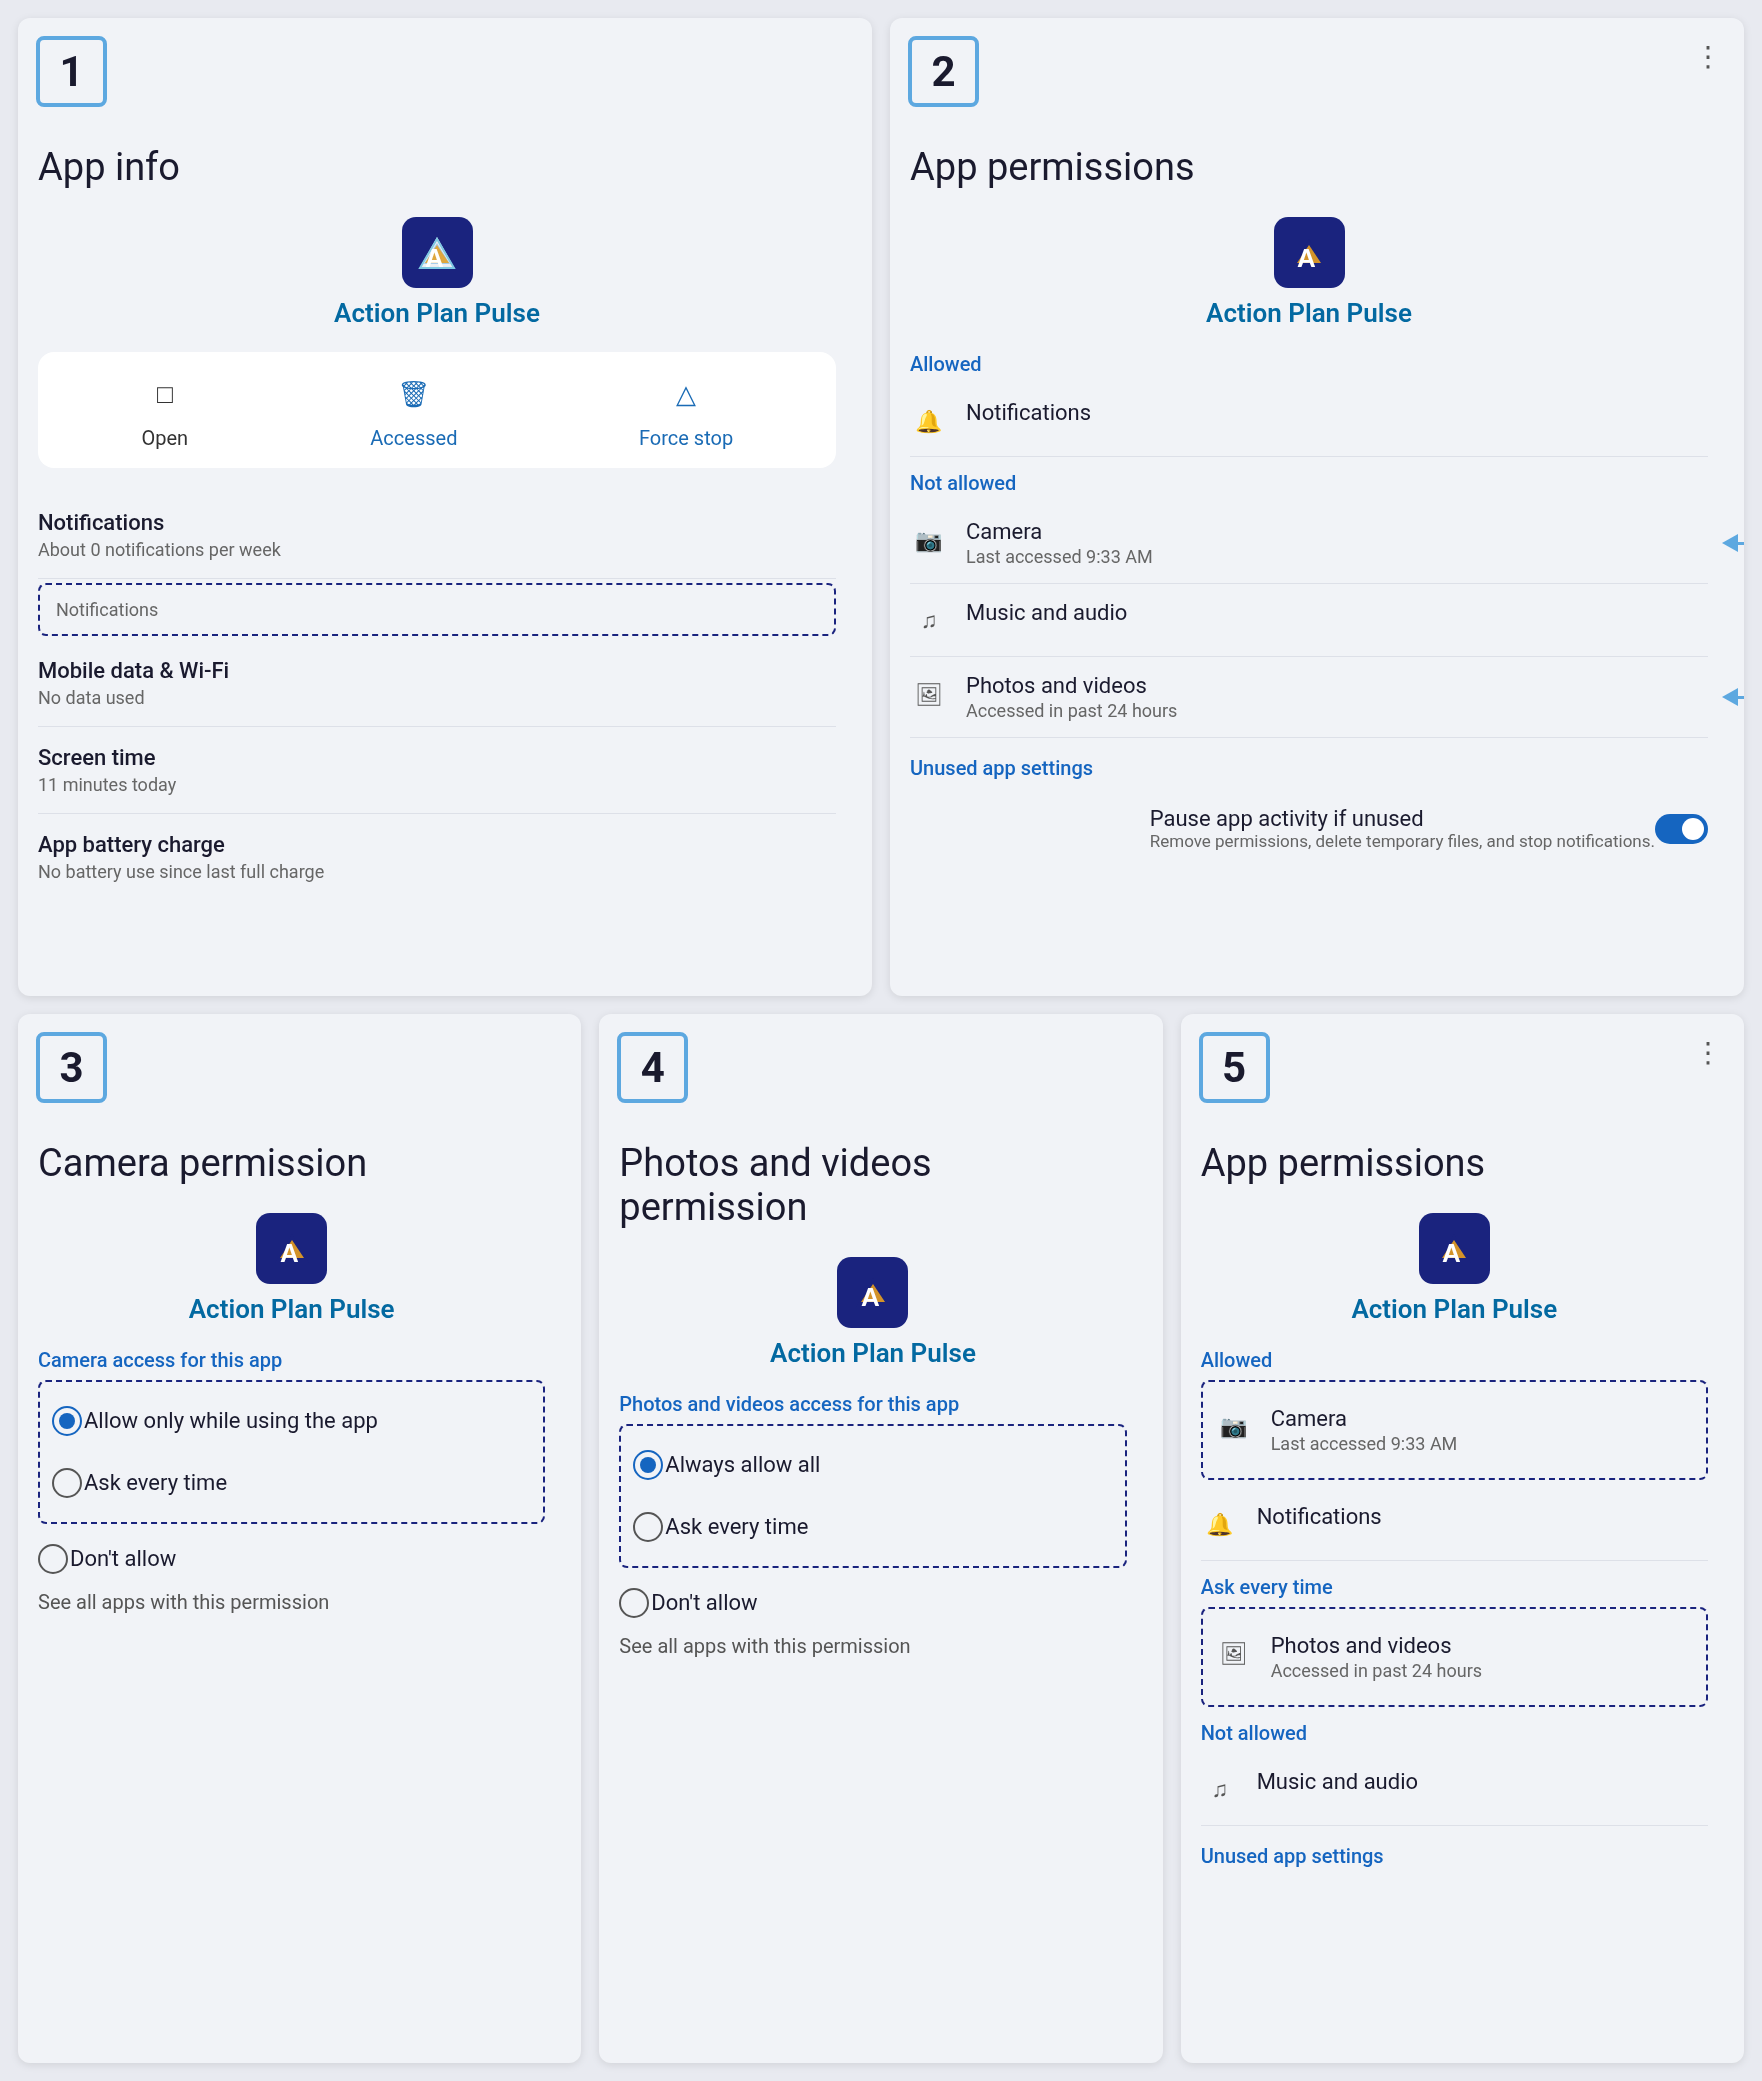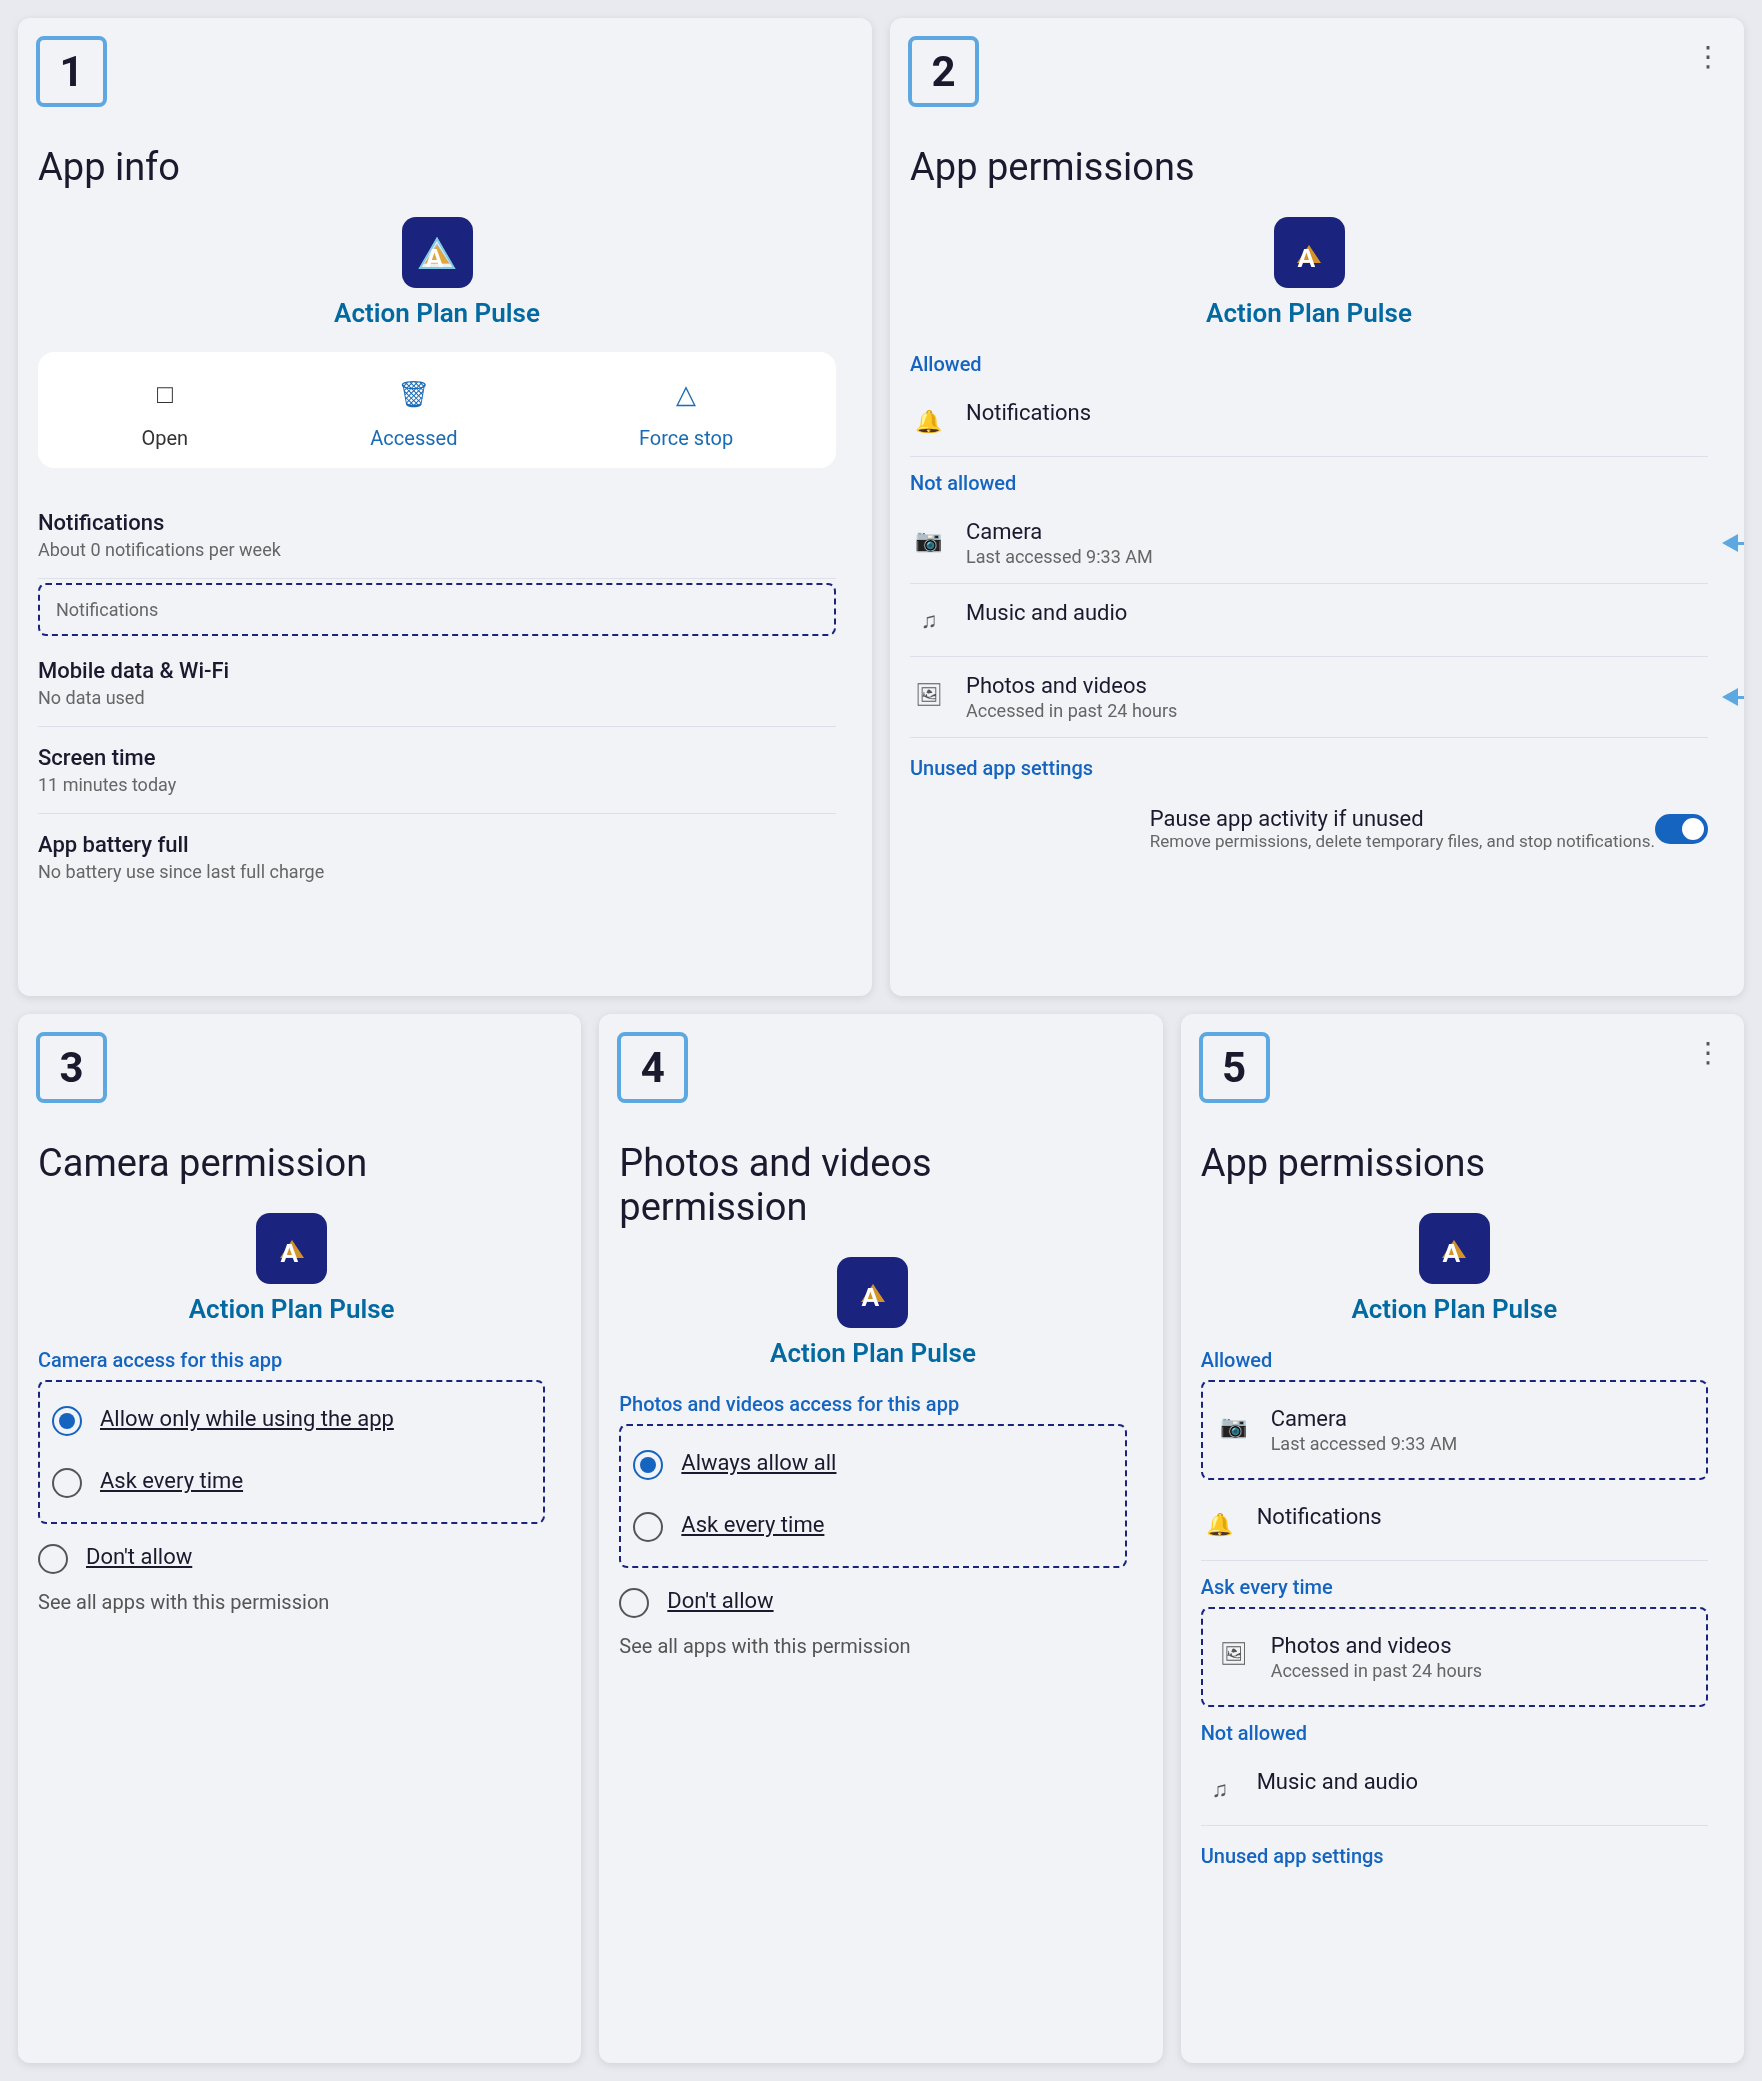--- a/index.html
+++ b/index.html
@@ -195,26 +195,26 @@
     .unused-text .utitle {
       font-size: 22px;
       color: #1a1a2e;
     }
     .unused-text .usub {
       font-size: 17px;
       color: #666;
     }
     .radio-option {
       display: flex;
-      gap: 18px;
+      align-items: center;
+      gap: 2px;
       padding: 16px 0;
       font-size: 22px;
       color: #1a1a2e;
       cursor: pointer;
-      text-decoration: underline;
     }
     .radio-outer {
       width: 30px;
       height: 30px;
       border-radius: 50%;
       border: 2.5px solid #555;
       display: flex;
       align-items: center;
       justify-content: center;
       flex-shrink: 0;
@@ -298,21 +298,21 @@
     </div>
     <div class="info-row">
       <div class="info-row-title">Mobile data &amp; Wi-Fi</div>
       <div class="info-row-sub">No data used</div>
     </div>
     <div class="info-row">
       <div class="info-row-title">Screen time</div>
       <div class="info-row-sub">11 minutes today</div>
     </div>
     <div class="info-row">
-      <div class="info-row-title">App battery full</div>
+      <div class="info-row-title">App battery charge</div>
       <div class="info-row-sub">No battery use since last full charge</div>
     </div>
   </div>
 </div>
 
 <div class="screen-card" style="position:relative;">
   <div class="step-badge">2</div>
   <span class="more-icon">⋮</span>
   <div class="screen-content">
     <div class="screen-title">App permissions</div>

